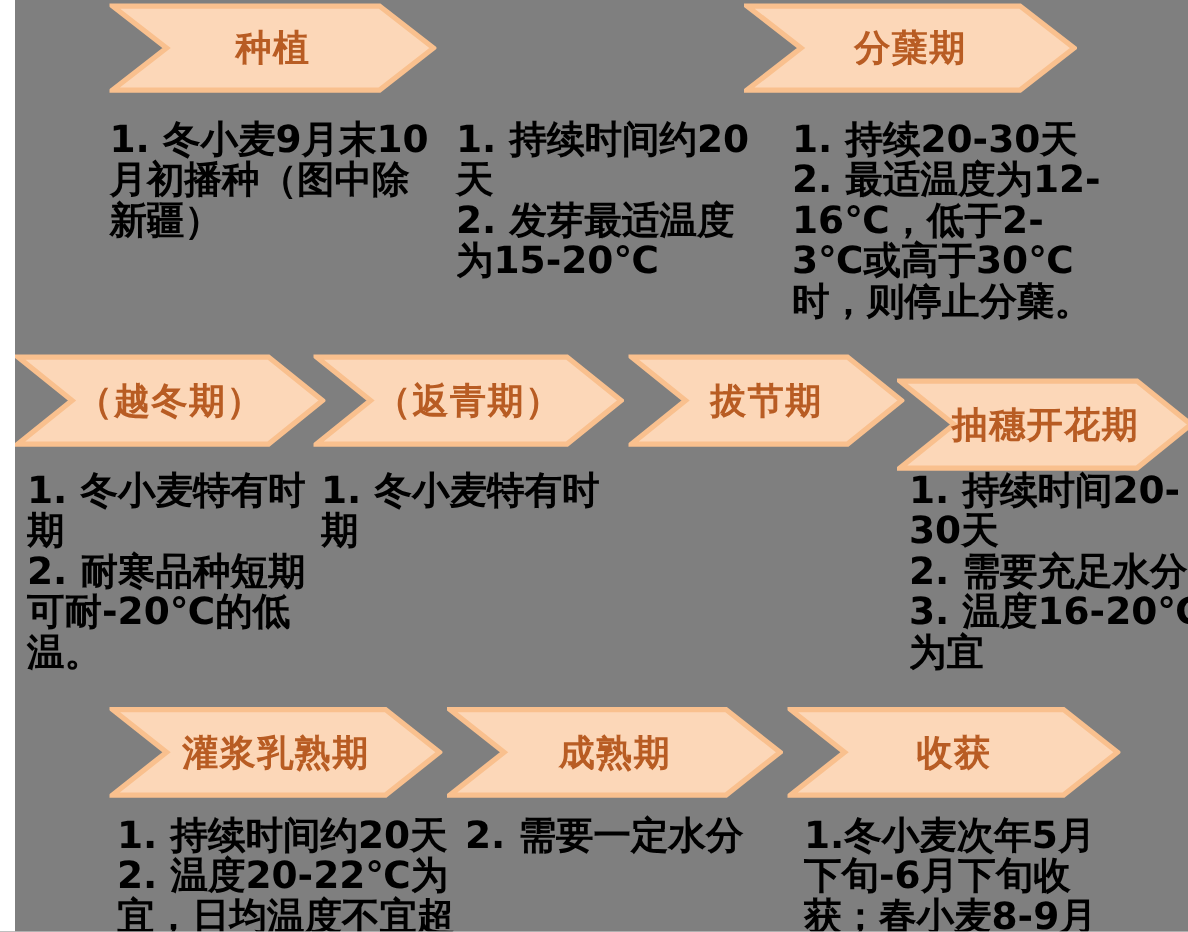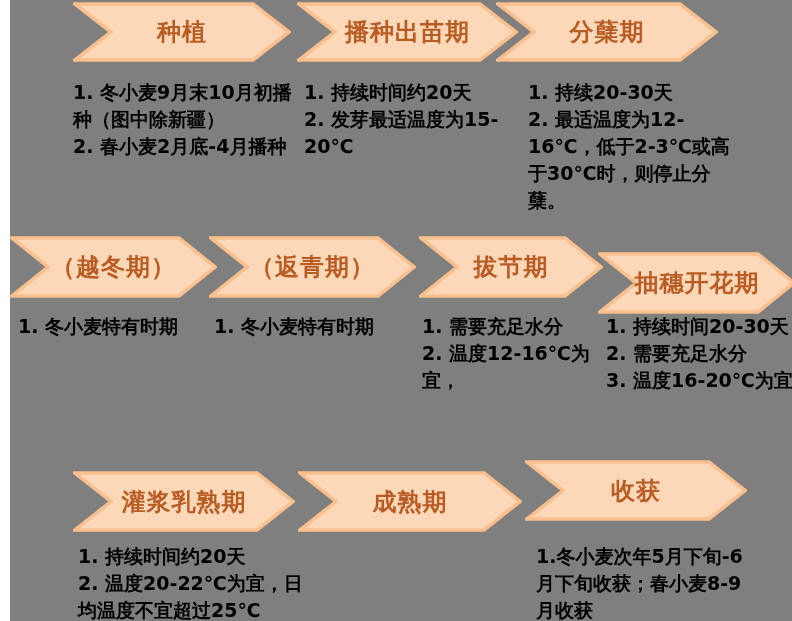--- a/index.html
+++ b/index.html
@@ -23,52 +23,45 @@
   .arrow .title{
     position:absolute;inset:0;
     display:flex;align-items:center;justify-content:center;
     font-weight:bold;font-size:24px;
     color:var(--title-text);
     letter-spacing:1px;
     white-space:nowrap;
   }
   .notes{
     position:absolute;
-    font-weight:bold;font-size:19px;line-height:27px;
+    font-weight:bold;font-size:25px;line-height:27px;
     color:var(--body-text);
   }
   .notes .pt{margin:0;}
 </style>
 </head>
 <body>
 
 <div class="canvas">
 
   <div class="arrow" style="left:63px;top:2px;width:218px;height:60px">
       <svg width="218" height="60" viewBox="0 0 218 60">
         <polygon points="2,2 180,2 216,30 180,58 2,58 38,30" fill="var(--arrow-fill)" stroke="var(--arrow-border)" stroke-width="3.5" stroke-linejoin="miter"></polygon>
       </svg>
     <div class="title">种植</div>
   </div>
-  <div class="arrow" style="left:287px;top:2px;width:221px;height:60px">
-      <svg width="221" height="60" viewBox="0 0 221 60">
-        <polygon points="2,2 183,2 219,30 183,58 2,58 38,30" fill="var(--arrow-fill)" stroke="var(--arrow-border)" stroke-width="3.5" stroke-linejoin="miter"></polygon>
-      </svg>
-    <div class="title">播种出苗期</div>
-  </div>
   <div class="arrow" style="left:486px;top:2px;width:222px;height:60px">
       <svg width="222" height="60" viewBox="0 0 222 60">
         <polygon points="2,2 184,2 220,30 184,58 2,58 38,30" fill="var(--arrow-fill)" stroke="var(--arrow-border)" stroke-width="3.5" stroke-linejoin="miter"></polygon>
       </svg>
     <div class="title">分蘖期</div>
   </div>
 
   <div class="notes" style="left:63px;top:79px;width:222px">
       <div class="pt">1. 冬小麦9月末10月初播种（图中除新疆）</div>
-      <div class="pt">2. 春小麦2月底-4月播种</div>
     </div>
   <div class="notes" style="left:294px;top:79px;width:202px">
       <div class="pt">1. 持续时间约20天</div>
       <div class="pt">2. 发芽最适温度为15-20℃</div>
     </div>
   <div class="notes" style="left:518px;top:79px;width:214px">
       <div class="pt">1. 持续20-30天</div>
       <div class="pt">2. 最适温度为12-16℃，低于2-3℃或高于30℃时，则停止分蘖。</div>
     </div>
 
@@ -92,56 +85,54 @@
   </div>
   <div class="arrow" style="left:588px;top:252px;width:198px;height:62px">
       <svg width="198" height="62" viewBox="0 0 198 62">
         <polygon points="2,2 160,2 196,31 160,60 2,60 38,31" fill="var(--arrow-fill)" stroke="var(--arrow-border)" stroke-width="3.5" stroke-linejoin="miter"></polygon>
       </svg>
     <div class="title">抽穗开花期</div>
   </div>
 
   <div class="notes" style="left:8px;top:313px;width:194px">
       <div class="pt">1. 冬小麦特有时期</div>
+      <div class="pt">2. 耐寒品种短期可耐-20℃的低温。</div>
     </div>
   <div class="notes" style="left:204px;top:313px;width:202px">
       <div class="pt">1. 冬小麦特有时期</div>
-    </div>
-  <div class="notes" style="left:412px;top:313px;width:196px">
-      <div class="pt">1. 需要充足水分</div>
-      <div class="pt">2. 温度12-16℃为宜，</div>
     </div>
   <div class="notes" style="left:596px;top:313px;width:200px">
       <div class="pt">1. 持续时间20-30天</div>
       <div class="pt">2. 需要充足水分</div>
       <div class="pt">3. 温度16-20℃为宜</div>
     </div>
 
   <div class="arrow" style="left:288px;top:471px;width:224px;height:61px">
       <svg width="224" height="61" viewBox="0 0 224 61">
         <polygon points="2,2 186,2 222,30.5 186,59 2,59 38,30.5" fill="var(--arrow-fill)" stroke="var(--arrow-border)" stroke-width="3.5" stroke-linejoin="miter"></polygon>
       </svg>
     <div class="title">成熟期</div>
   </div>
   <div class="arrow" style="left:63px;top:471px;width:222px;height:61px">
       <svg width="222" height="61" viewBox="0 0 222 61">
         <polygon points="2,2 184,2 220,30.5 184,59 2,59 38,30.5" fill="var(--arrow-fill)" stroke="var(--arrow-border)" stroke-width="3.5" stroke-linejoin="miter"></polygon>
       </svg>
     <div class="title">灌浆乳熟期</div>
   </div>
-  <div class="arrow" style="left:515px;top:460px;width:222px;height:61px">
+  <div class="arrow" style="left:515px;top:471px;width:222px;height:61px">
       <svg width="222" height="61" viewBox="0 0 222 61">
         <polygon points="2,2 184,2 220,30.5 184,59 2,59 38,30.5" fill="var(--arrow-fill)" stroke="var(--arrow-border)" stroke-width="3.5" stroke-linejoin="miter"></polygon>
       </svg>
     <div class="title">收获</div>
   </div>
 
   <div class="notes" style="left:68px;top:543px;width:228px">
       <div class="pt">1. 持续时间约20天</div>
       <div class="pt">2. 温度20-22℃为宜，日均温度不宜超过25℃</div>
     </div>
   <div class="notes" style="left:300px;top:543px;width:212px">
+      <div class="pt">2. 需要一定水分</div>
     </div>
   <div class="notes" style="left:526px;top:543px;width:212px">
       <div class="pt">1.冬小麦次年5月下旬-6月下旬收获；春小麦8-9月收获</div>
     </div>
 
 </div>
 
 </body></html>

